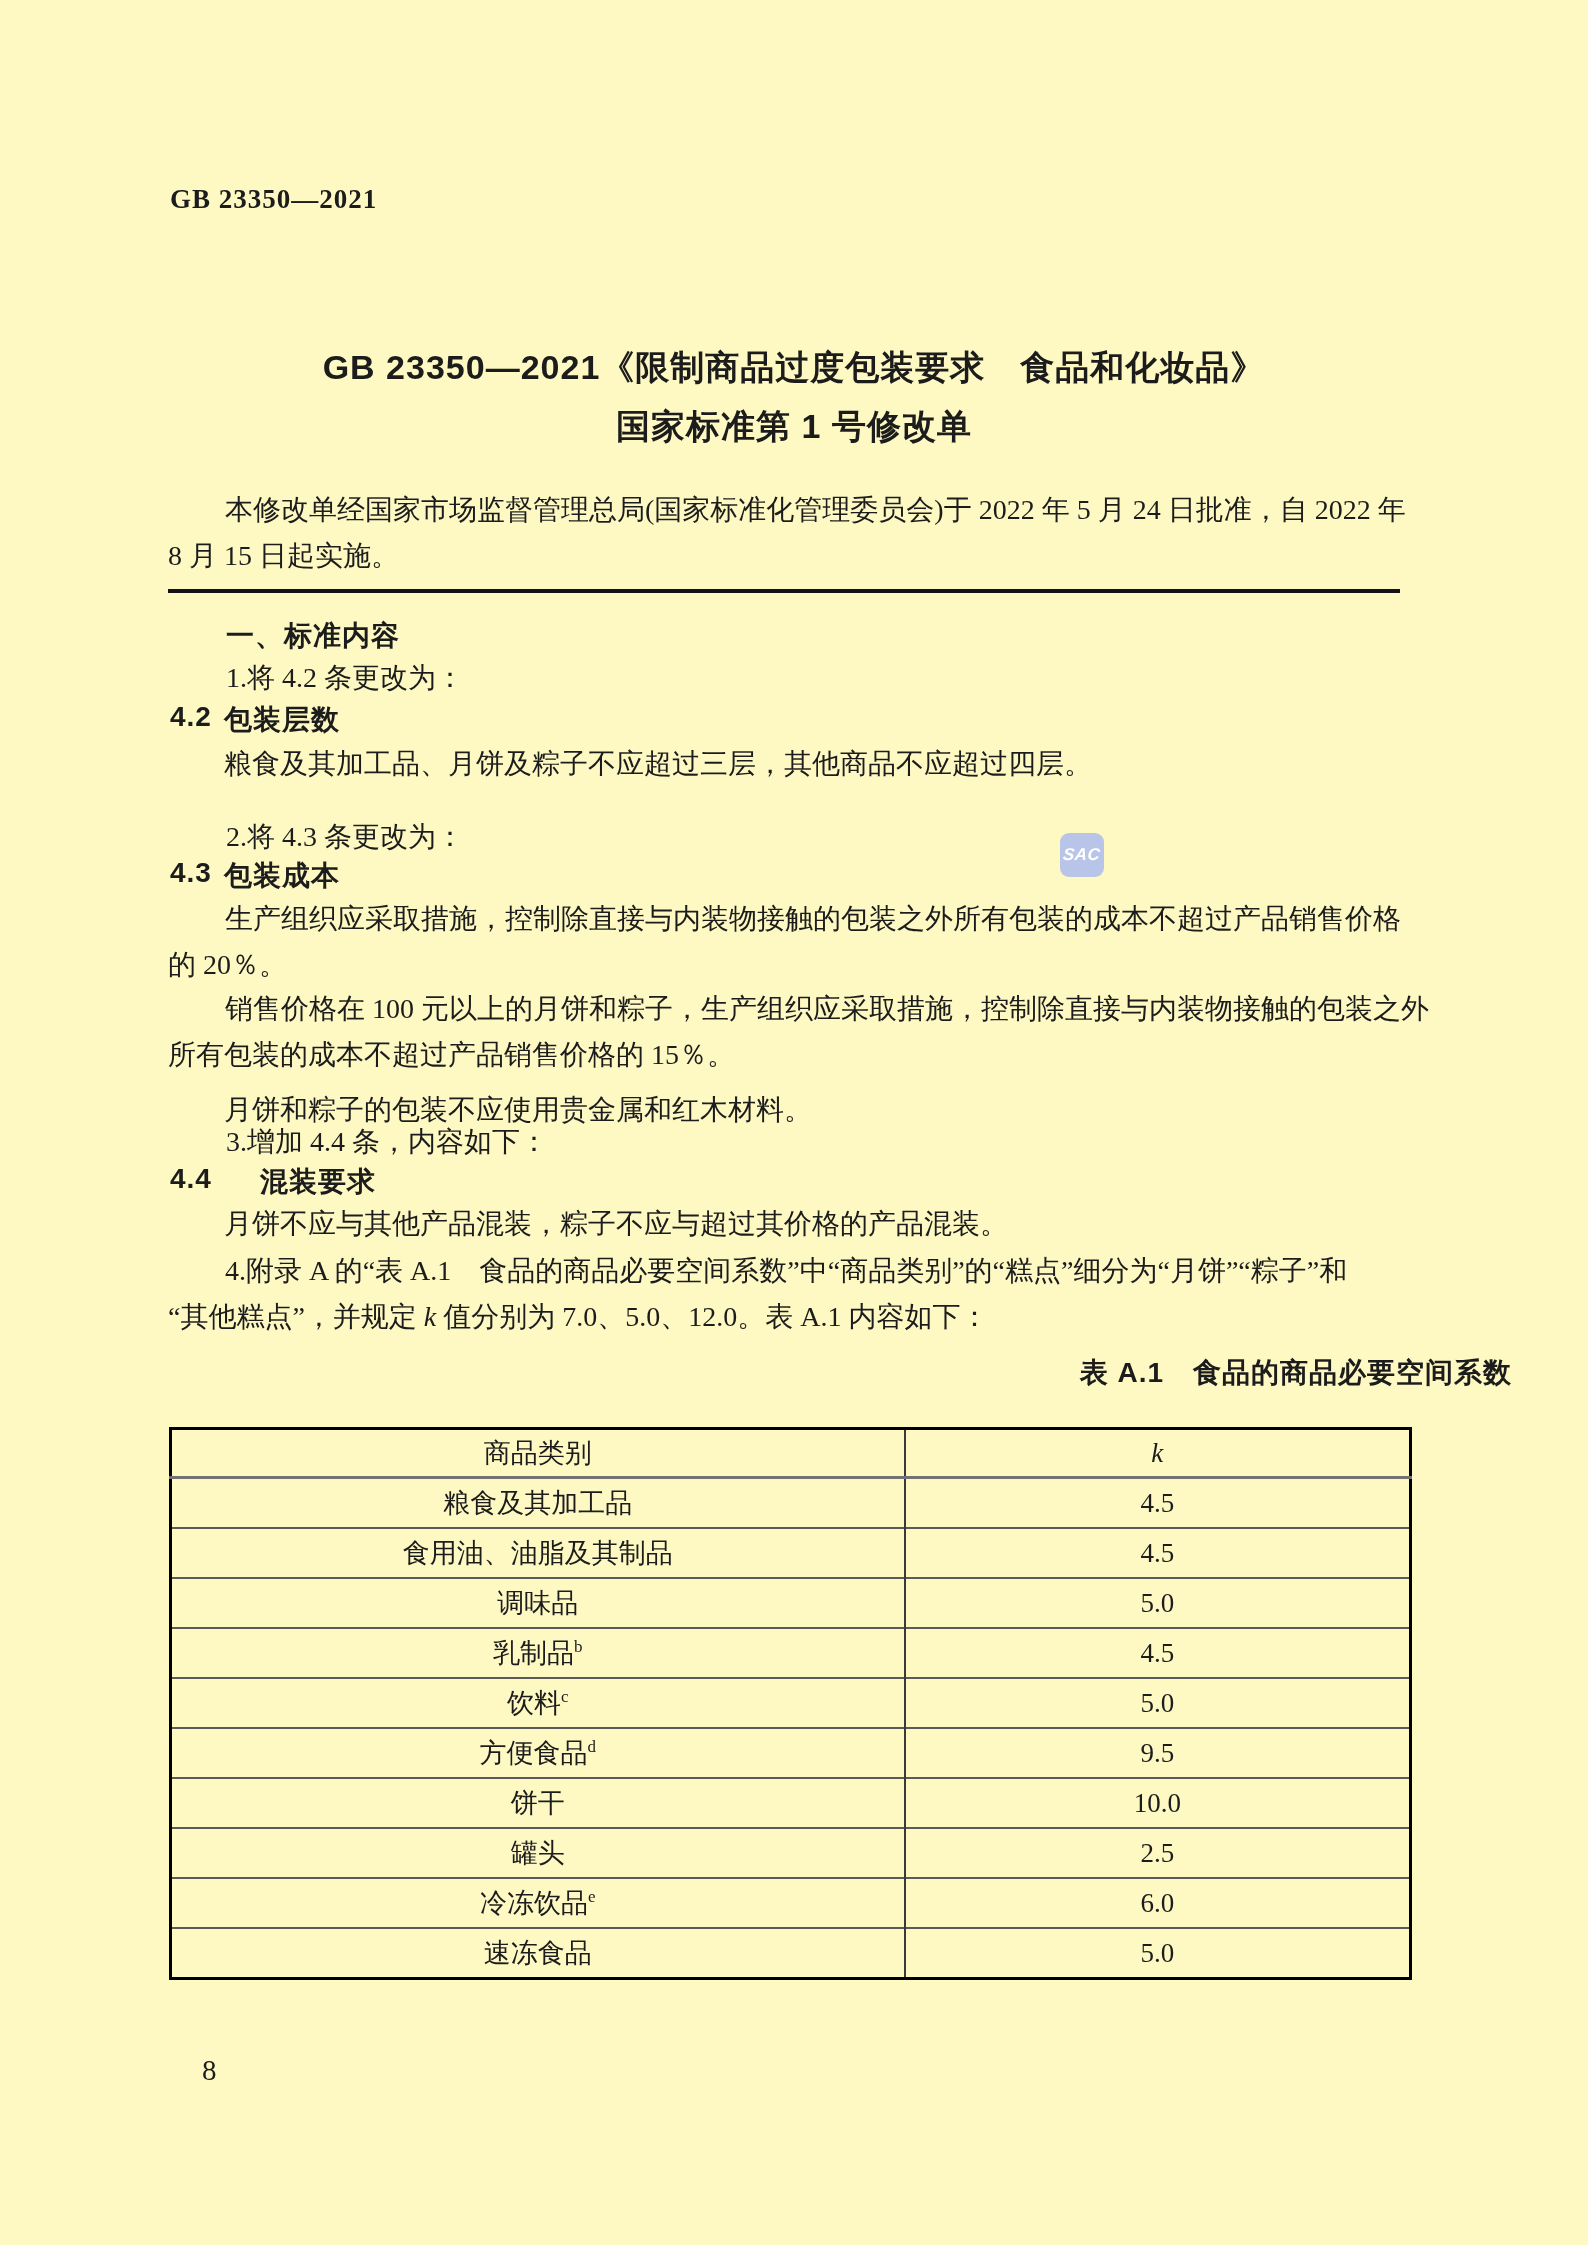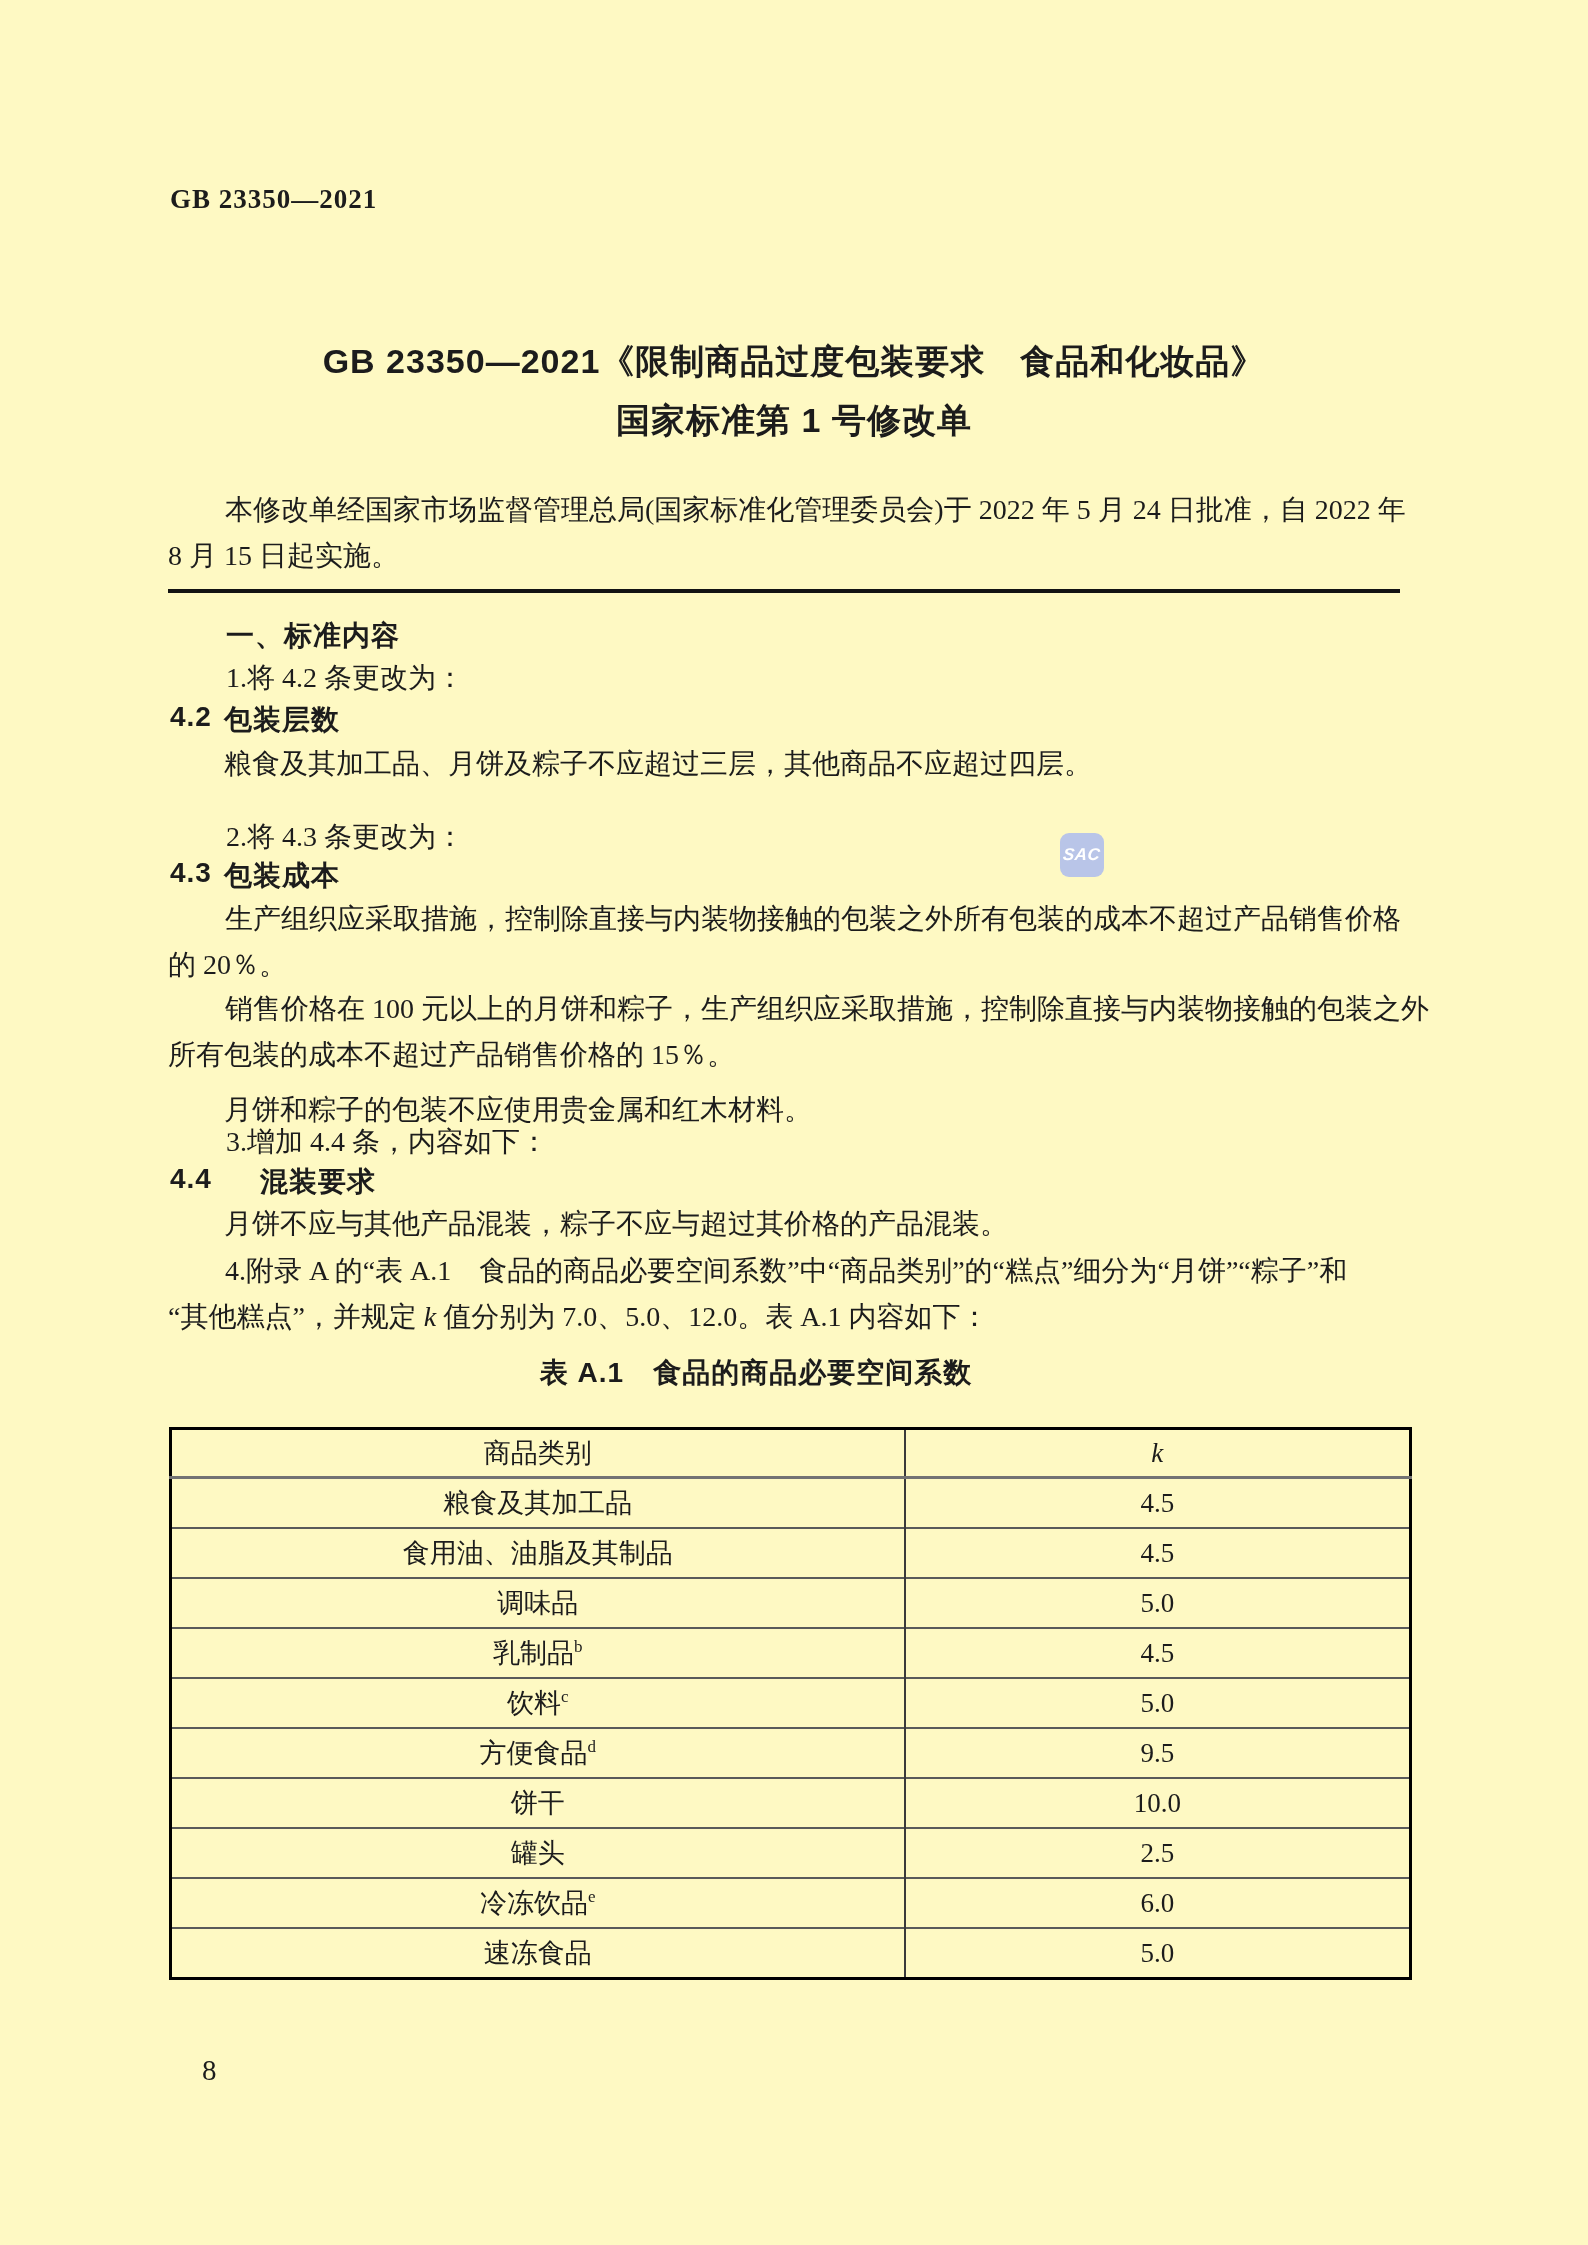--- a/index.html
+++ b/index.html
@@ -3,37 +3,37 @@
 <meta charset="utf-8">
 <style>
   html,body{margin:0;padding:0;background:#ffffff;}
   .page{
     position:relative;width:1588px;height:2245px;background:#fef9c3;
     font-family:"Liberation Serif","DejaVu Serif",serif;color:#1c1c1c;overflow:hidden;
   }
   .abs{position:absolute;}
   .sans{font-family:"Liberation Sans","DejaVu Sans",sans-serif;}
   .std-code{left:170px;top:184px;font-size:27px;font-weight:bold;letter-spacing:1px;}
-  .title-line{left:0;width:1588px;text-align:center;font-size:34px;font-weight:bold;letter-spacing:1px;}
+  .title-line{left:0;width:1588px;text-align:center;font-size:34px;font-weight:bold;letter-spacing:1px;margin-top:6px;}
   .t1{top:339px;} .t2{top:398px;}
   .para{left:168px;width:1232px;font-size:28px;line-height:46px;}
   .line{white-space:nowrap;}
   .indent{padding-left:57px;}
   .rule{left:168px;top:589px;width:1232px;height:4px;background:#131313;}
   .sec-head{left:226px;top:617px;font-size:28px;font-weight:bold;letter-spacing:1px;}
   .item{font-size:28px;}
   .i1{left:226px;top:659px;} .i2{left:226px;top:809px;margin-top:9px;} .i3{left:226px;top:1123px;}
   .clause{display:flex;font-size:28px;font-weight:bold;letter-spacing:1px;}
   .clause .cnum{width:54px;}
   .c42{left:170px;top:701px;} .c43{left:170px;top:857px;} .c44{left:170px;top:1163px;gap:36px;}
   .single{font-size:28px;}
   .c42t{left:224px;top:745px;} .c43p3{left:224px;top:1091px;} .c44t{left:224px;top:1205px;}
   .p1{top:896px;} .p2{top:986px;} .p4{top:1248px;}
   .kvar{font-style:italic;font-family:"Liberation Serif","DejaVu Serif",serif;}
-  .caption{left:0;width:1512px;top:1354px;text-align:center;font-size:28px;font-weight:bold;letter-spacing:1px;}
+  .caption{left:0;width:1512px;top:1354px;text-align:right;font-size:28px;font-weight:bold;letter-spacing:1px;}
   table.coef{
     position:absolute;left:169px;top:1427px;width:1243px;
     border-collapse:collapse;border:3px solid #000;table-layout:fixed;
   }
   table.coef th,table.coef td{
     text-align:center;vertical-align:middle;font-weight:normal;
     font-size:27px;padding:0;
   }
   table.coef th{height:46px;border-bottom:3px solid #737373;}
   table.coef td{height:48px;}

